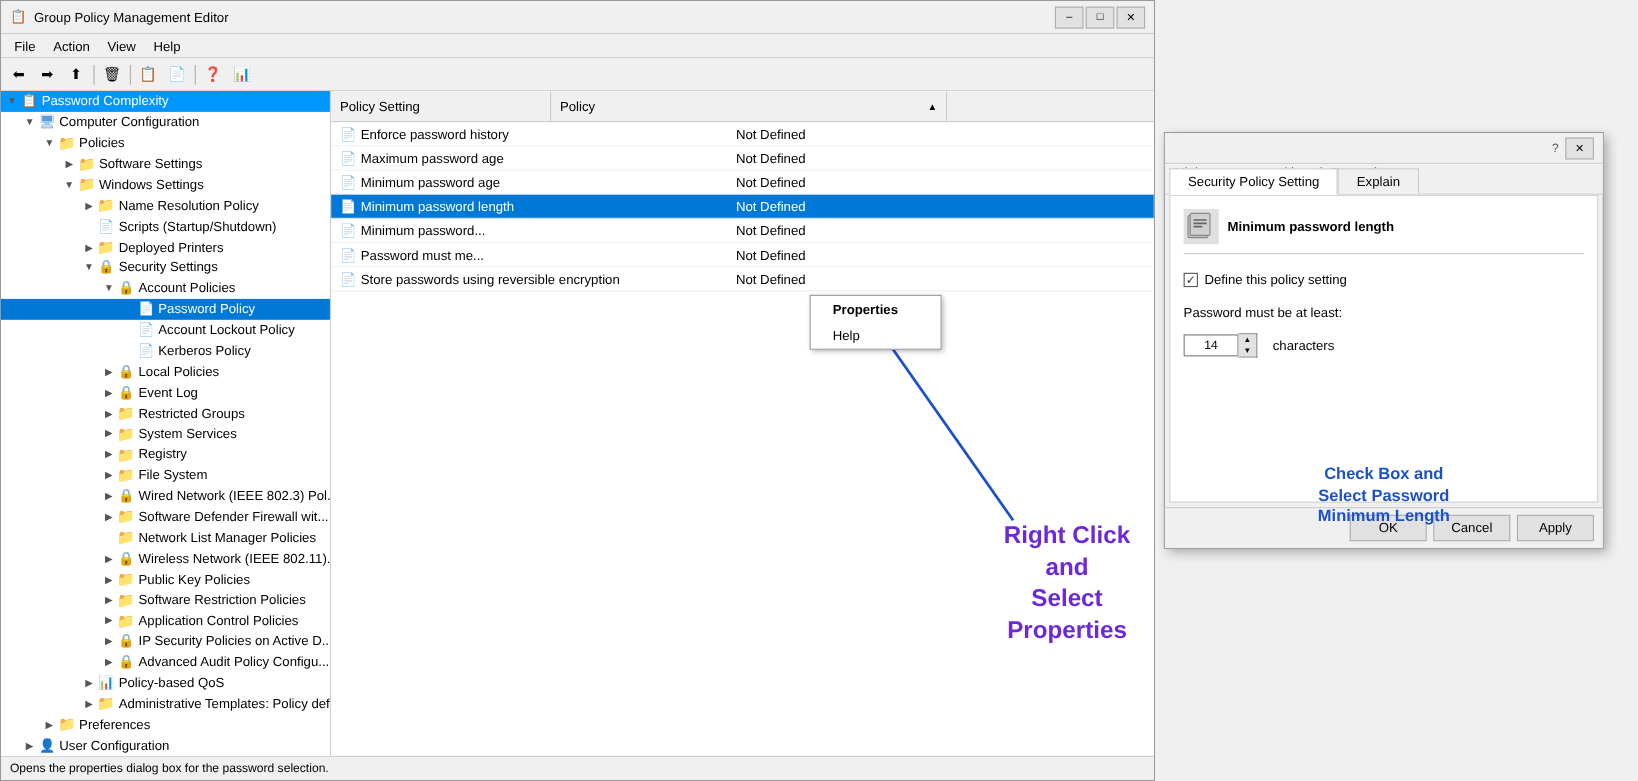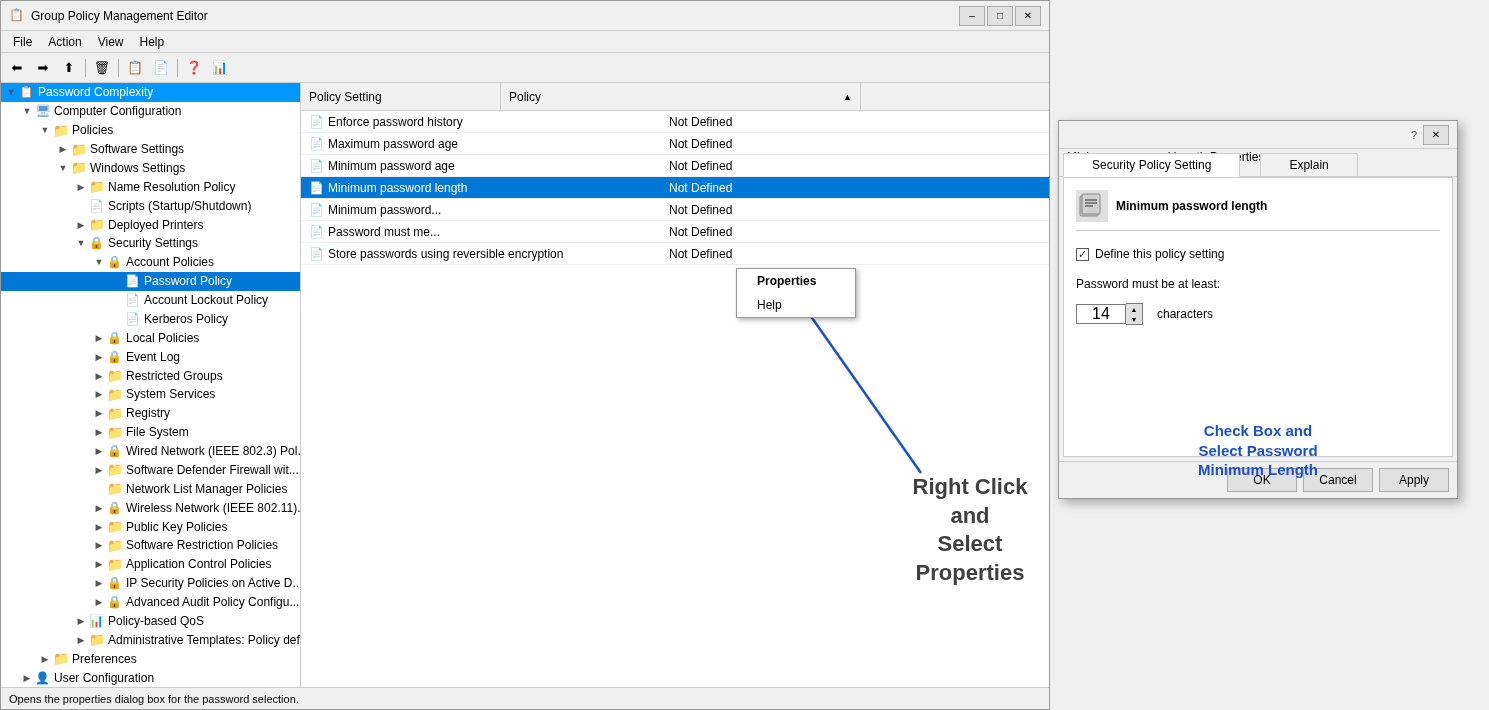--- a/index.html
+++ b/index.html
@@ -226,27 +226,27 @@
       border-bottom: 1px solid #ccc;
     }
     .dialog-title-text { flex: 1; font-size: 12px; margin-top: 44px; }
     .dialog-tabs {
       display: flex;
       border-bottom: 1px solid #ccc;
       background: #f0f0f0;
       padding: 4px 4px 0;
     }
     .dialog-tab {
-      padding: 4px 28px;
+      padding: 4px 16px;
       border: 1px solid #ccc;
       border-bottom: none;
       background: #f0f0f0;
       cursor: pointer;
       font-size: 12px;
-      margin-right: 20px;
+      margin-right: 0;
     }
     .dialog-tab.active {
       background: white;
       border-bottom: 1px solid white;
       margin-bottom: -1px;
       z-index: 1;
     }
     .dialog-content {
       background: white;
       padding: 12px;
@@ -290,21 +290,21 @@
       font-size: 12px;
     }
     .dialog-spinner {
       display: flex;
       align-items: center;
     }
     .dialog-spinner-input {
       width: 50px; height: 20px;
       border: 1px solid #7a7a7a;
       text-align: center;
-      font-size: 16px;
+      font-size: 11px;
     }
     .dialog-spinner-btns {
       display: flex;
       flex-direction: column;
       border: 1px solid #7a7a7a;
       border-left: none;
     }
     .spinner-btn {
       width: 16px; height: 10px;
       background: #e1e1e1;
@@ -312,21 +312,21 @@
       cursor: pointer;
       display: flex; align-items: center; justify-content: center;
       font-size: 7px;
     }
 
     
     .annotation-text {
       position: absolute;
       font-size: 22px;
       font-weight: bold;
-      color: #404040;
+      color: #6d28d9;
       text-align: center;
       line-height: 1.3;
     }
 
     .dialog-footer {
       display: flex;
       justify-content: flex-end;
       gap: 6px;
       padding: 6px 8px;
       background: #f0f0f0;

